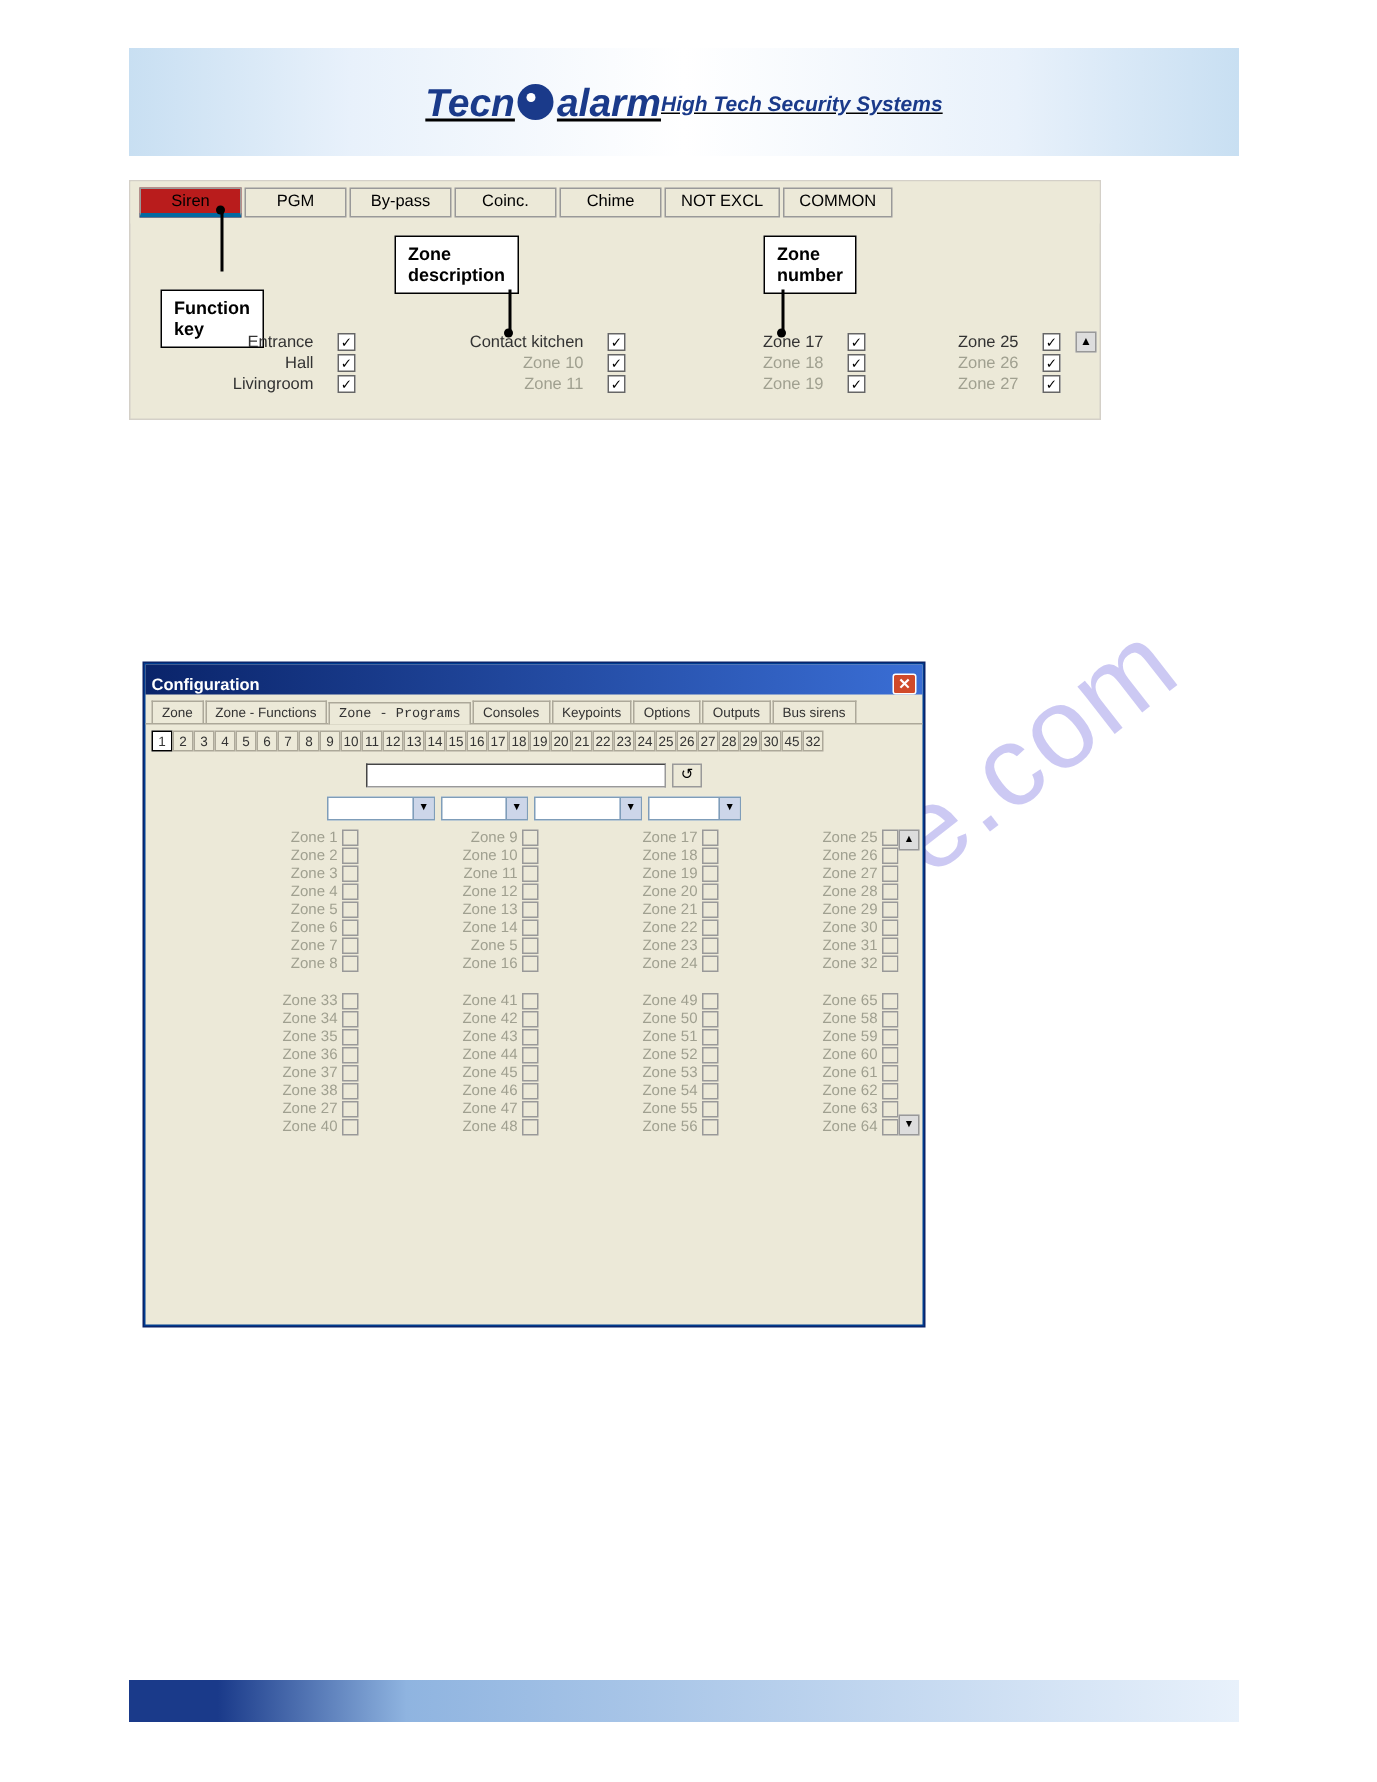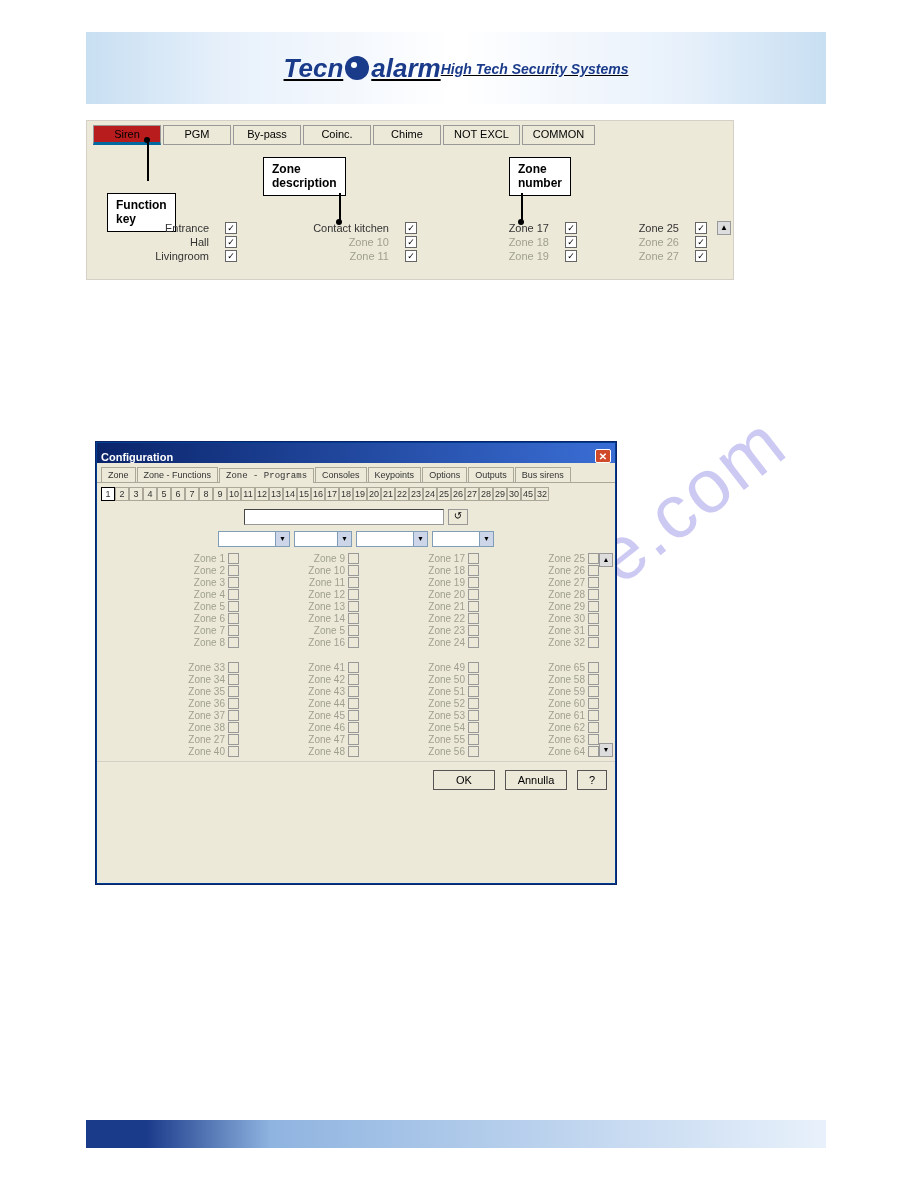--- a/index.html
+++ b/index.html
@@ -788,20 +788,15 @@
           <span>Zone 64</span>
           <div class="zg-chk"></div>
         </div>
       </div>
     <div class="zone-grid-scroll">
       <div class="zg-arrow-up">▲</div>
       <div class="zg-arrow-dn">▼</div>
     </div>
   </div>
 
-  <div class="cfg-buttons">
-    <div class="win-btn">OK</div>
-    <div class="win-btn">Annulla</div>
-    <div class="win-btn" style="min-width:30px;">?</div>
-  </div>
 </div>
 
 <div class="footer-bar"></div>
 
 </body></html>

